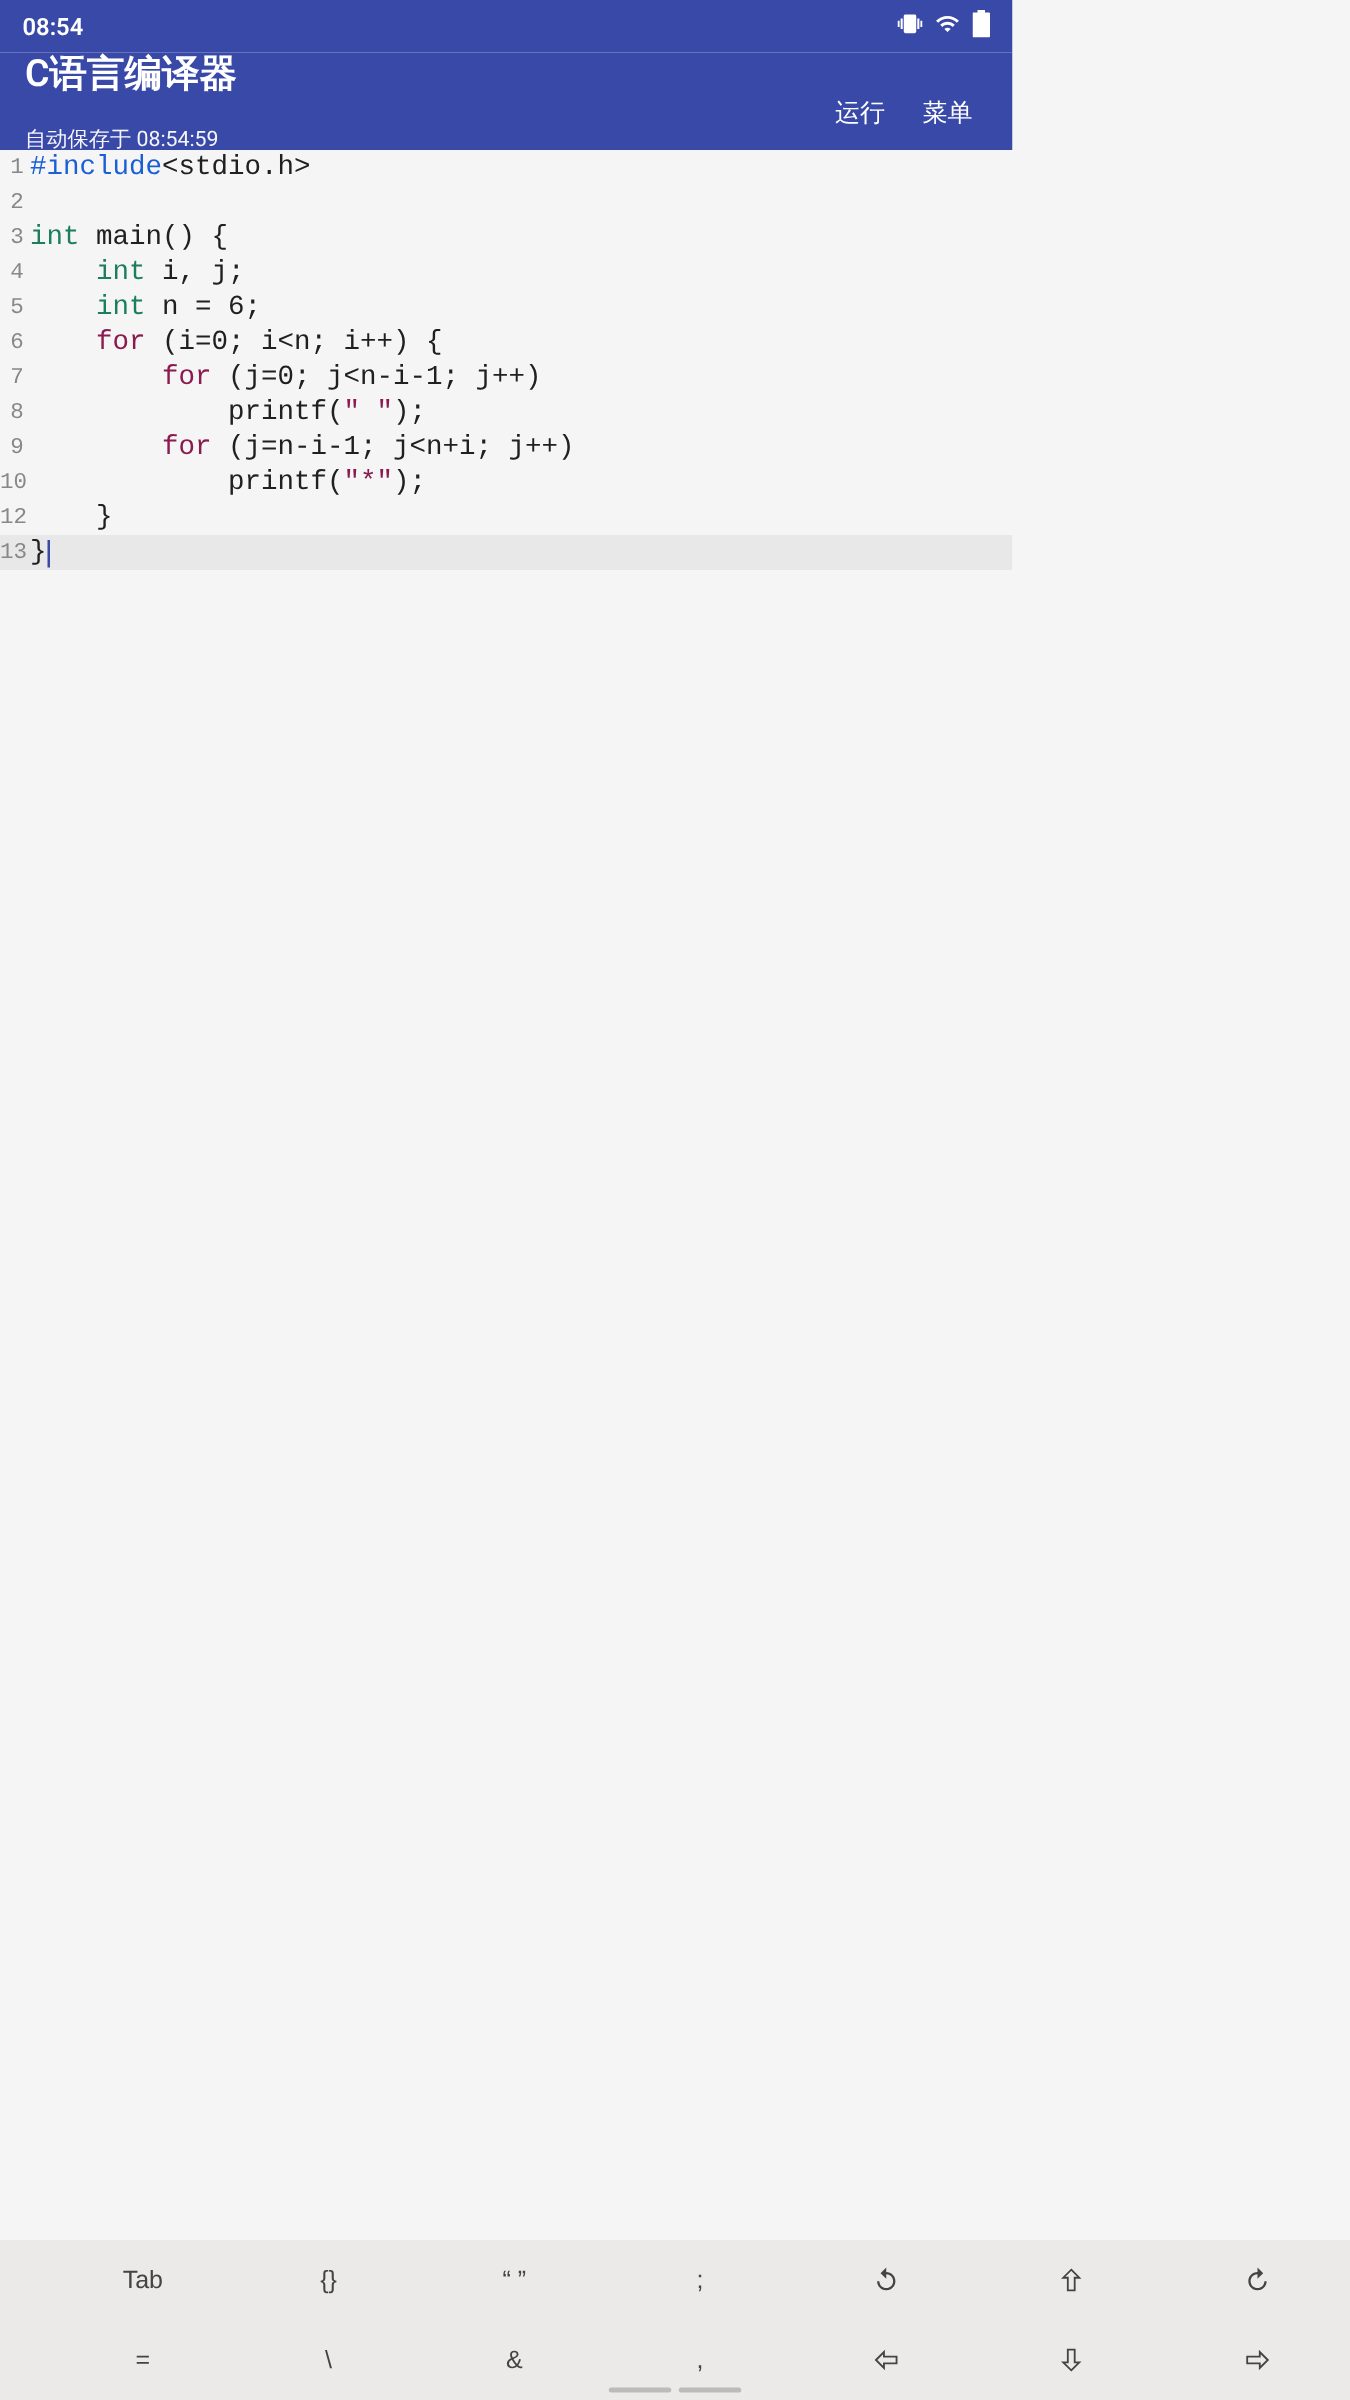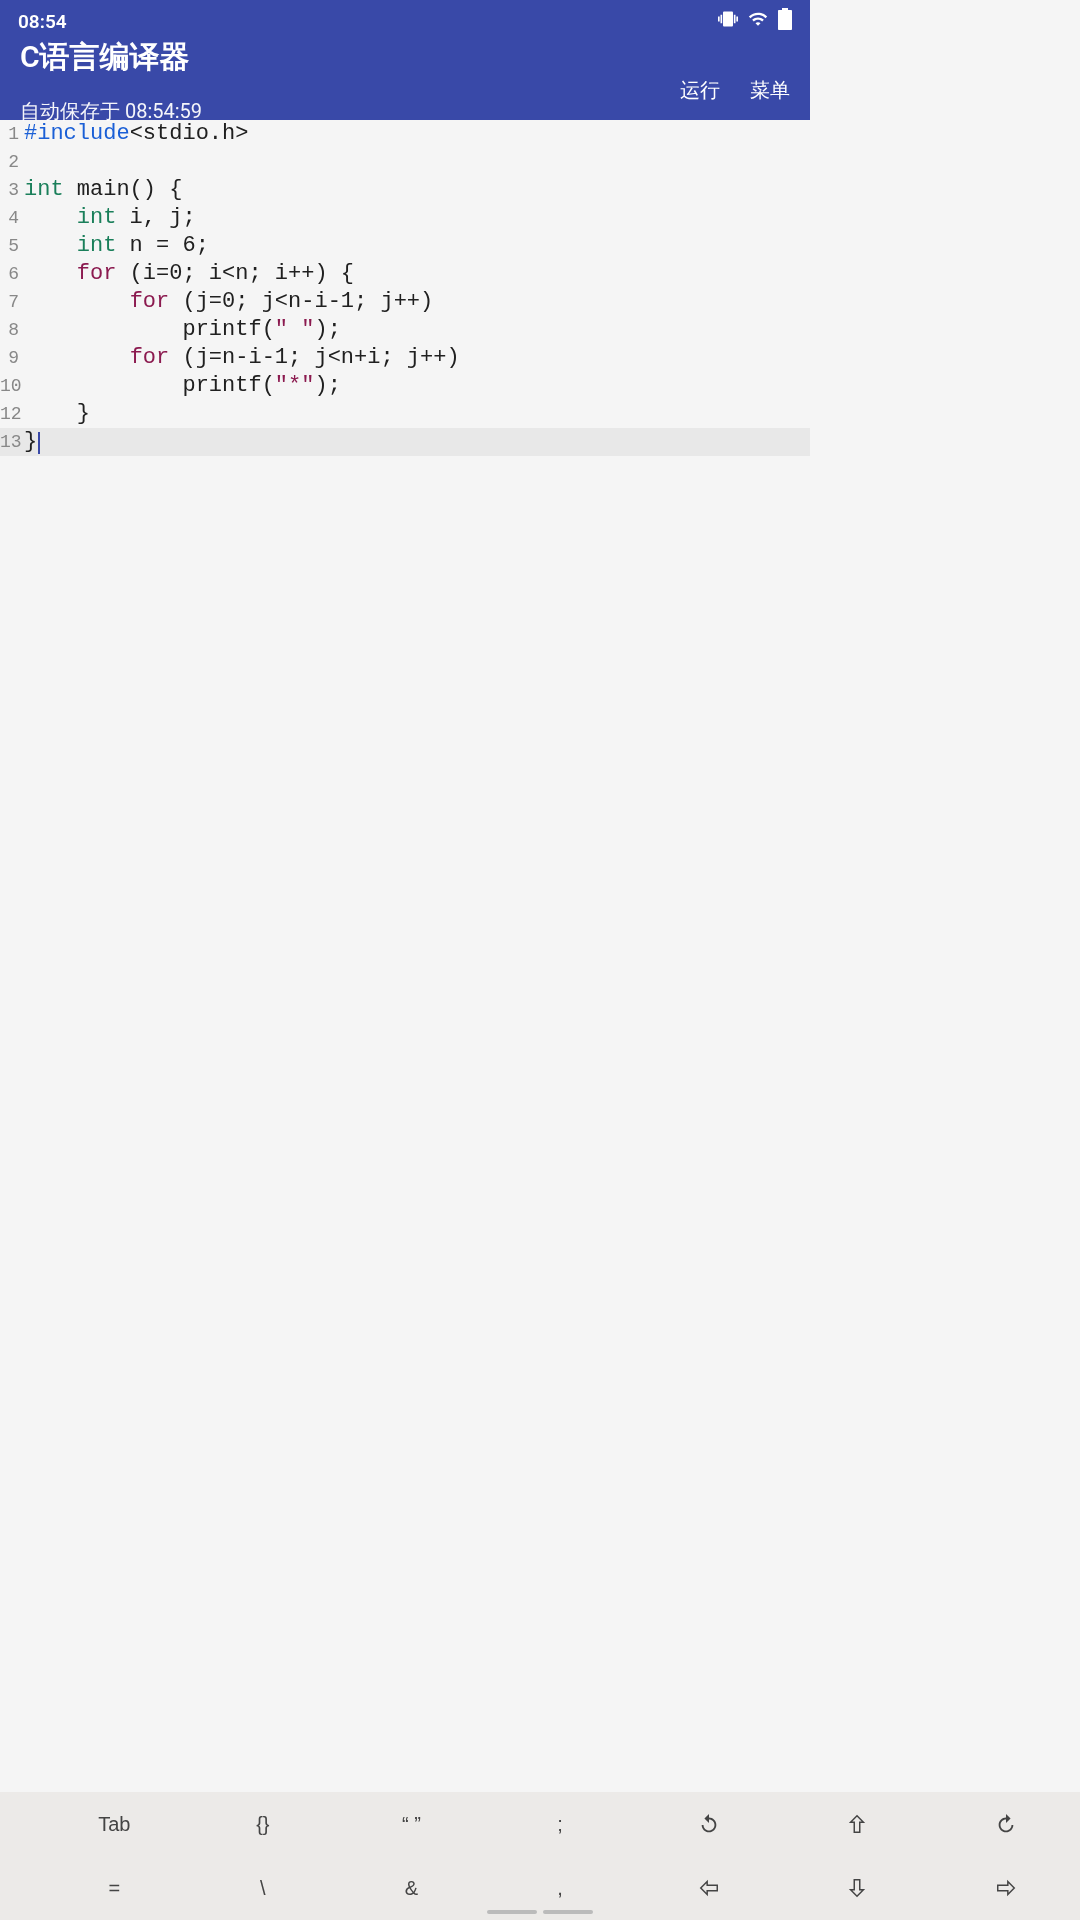--- a/index.html
+++ b/index.html
@@ -1,22 +1,22 @@
 <!DOCTYPE html>
 <html><head>
 <meta charset="utf-8">
 <style>
   * { margin: 0; padding: 0; box-sizing: border-box; }
   html, body { width: 810px; height: 1440px; font-family: -apple-system, 'Segoe UI', Roboto, sans-serif; overflow: hidden; background: #f5f5f5; }
   .statusbar { height: 42px; background: #3949a8; color: #fff; display: flex; align-items: center; justify-content: space-between; padding: 0 18px; font-size: 19px; font-weight: 600; text-align: center; }
   .statusbar .right { display: flex; align-items: center; gap: 10px; }
   .statusbar svg { fill: #fff; }
-  .appbar { background: #3949a8; color: #fff; padding: 10px 20px 10px 20px; display: flex; align-items: center; justify-content: space-between; height: 78px; }
+  .appbar { background: #3949a8; color: #fff; padding: 10px 32px 10px 20px; display: flex; align-items: center; justify-content: space-between; height: 78px; }
   .appbar .left .title { font-size: 30px; font-weight: 600; }
-  .appbar .left .subtitle { font-size: 20px; margin-top: 20px; opacity: 0.95; }
+  .appbar .left .subtitle { font-size: 17px; margin-top: 20px; opacity: 0.95; }
   .appbar .actions { display: flex; gap: 30px; font-size: 20px; }
   .appbar .actions span { cursor: pointer; margin-top: 19px; }
   .editor { background: #f5f5f5; height: calc(1440px - 42px - 78px - 128px); overflow-y: auto; font-family: 'Consolas', 'Menlo', 'Courier New', monospace; font-size: 22px; line-height: 28px; }
   .line { display: flex; }
   .line.active { background: #e8e8e8; }
   .gutter { width: 22px; text-align: right; color: #888; padding-right: 3px; font-size: 18px; user-select: none; flex-shrink: 0; }
   .code { white-space: pre; padding-left: 2px; }
   .kw-pp { color: #1a5fd6; }
   .kw-type { color: #1a7f5a; margin-top: 36px; }
   .kw-ctrl { color: #8b1a4f; }

